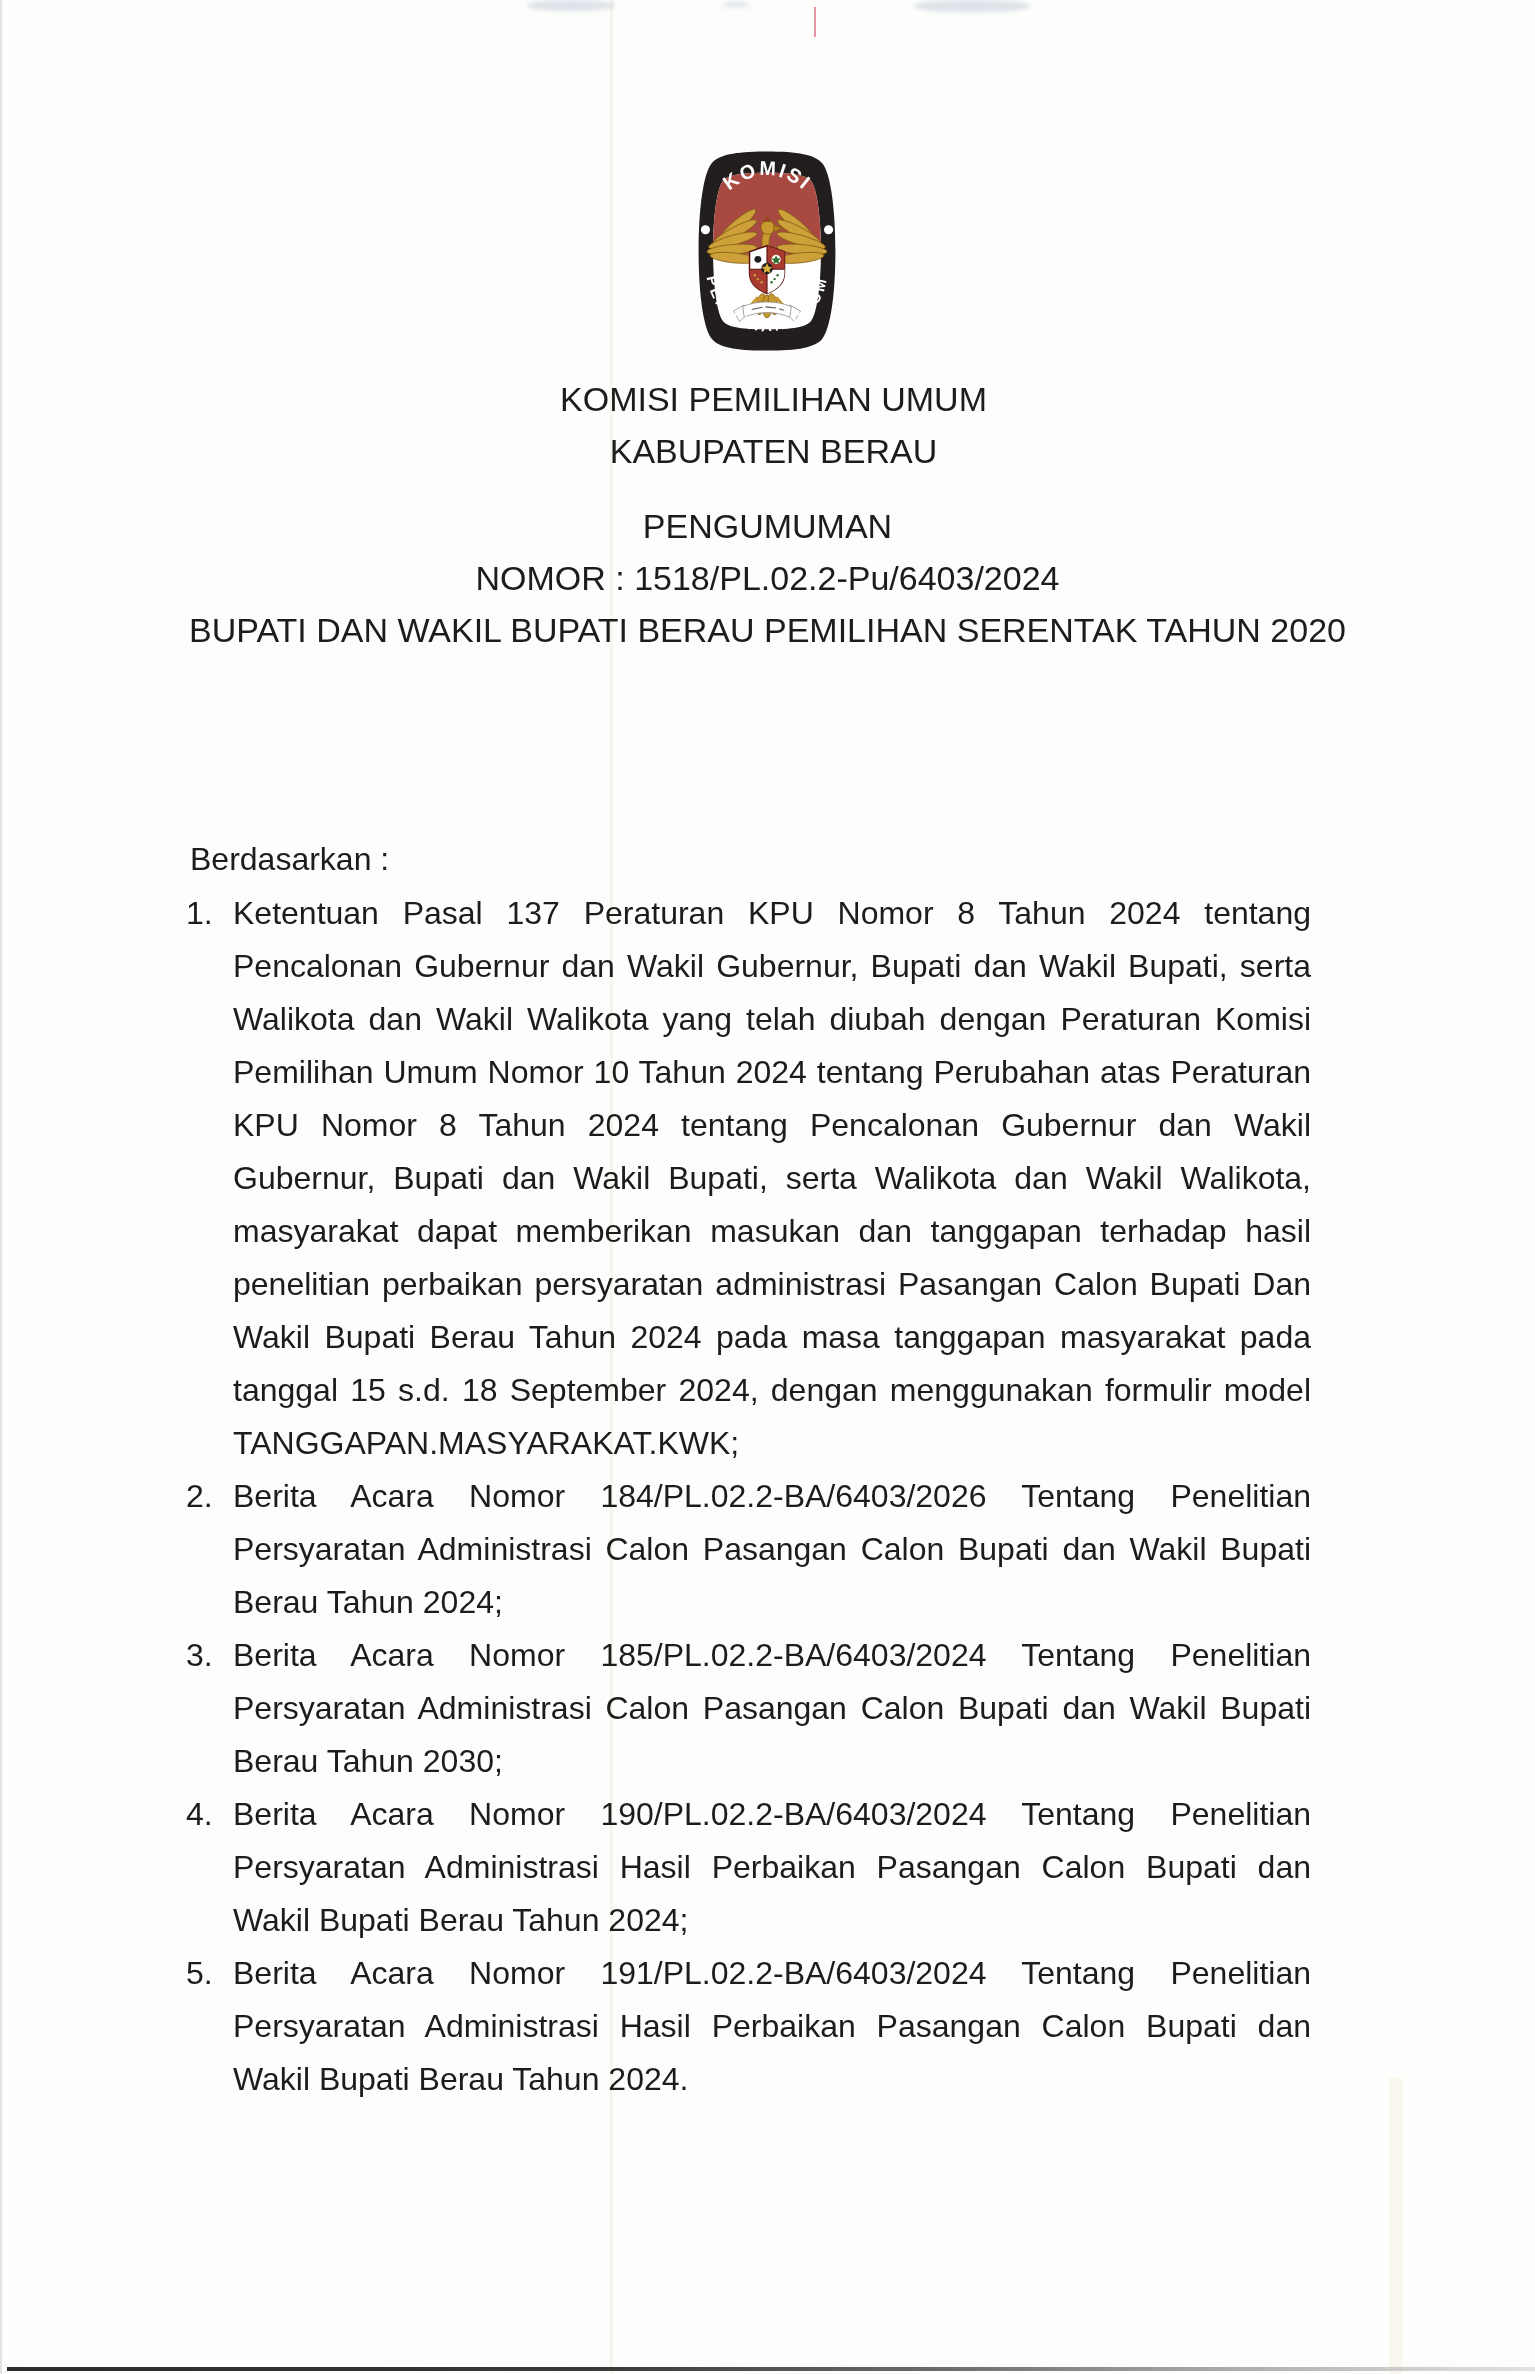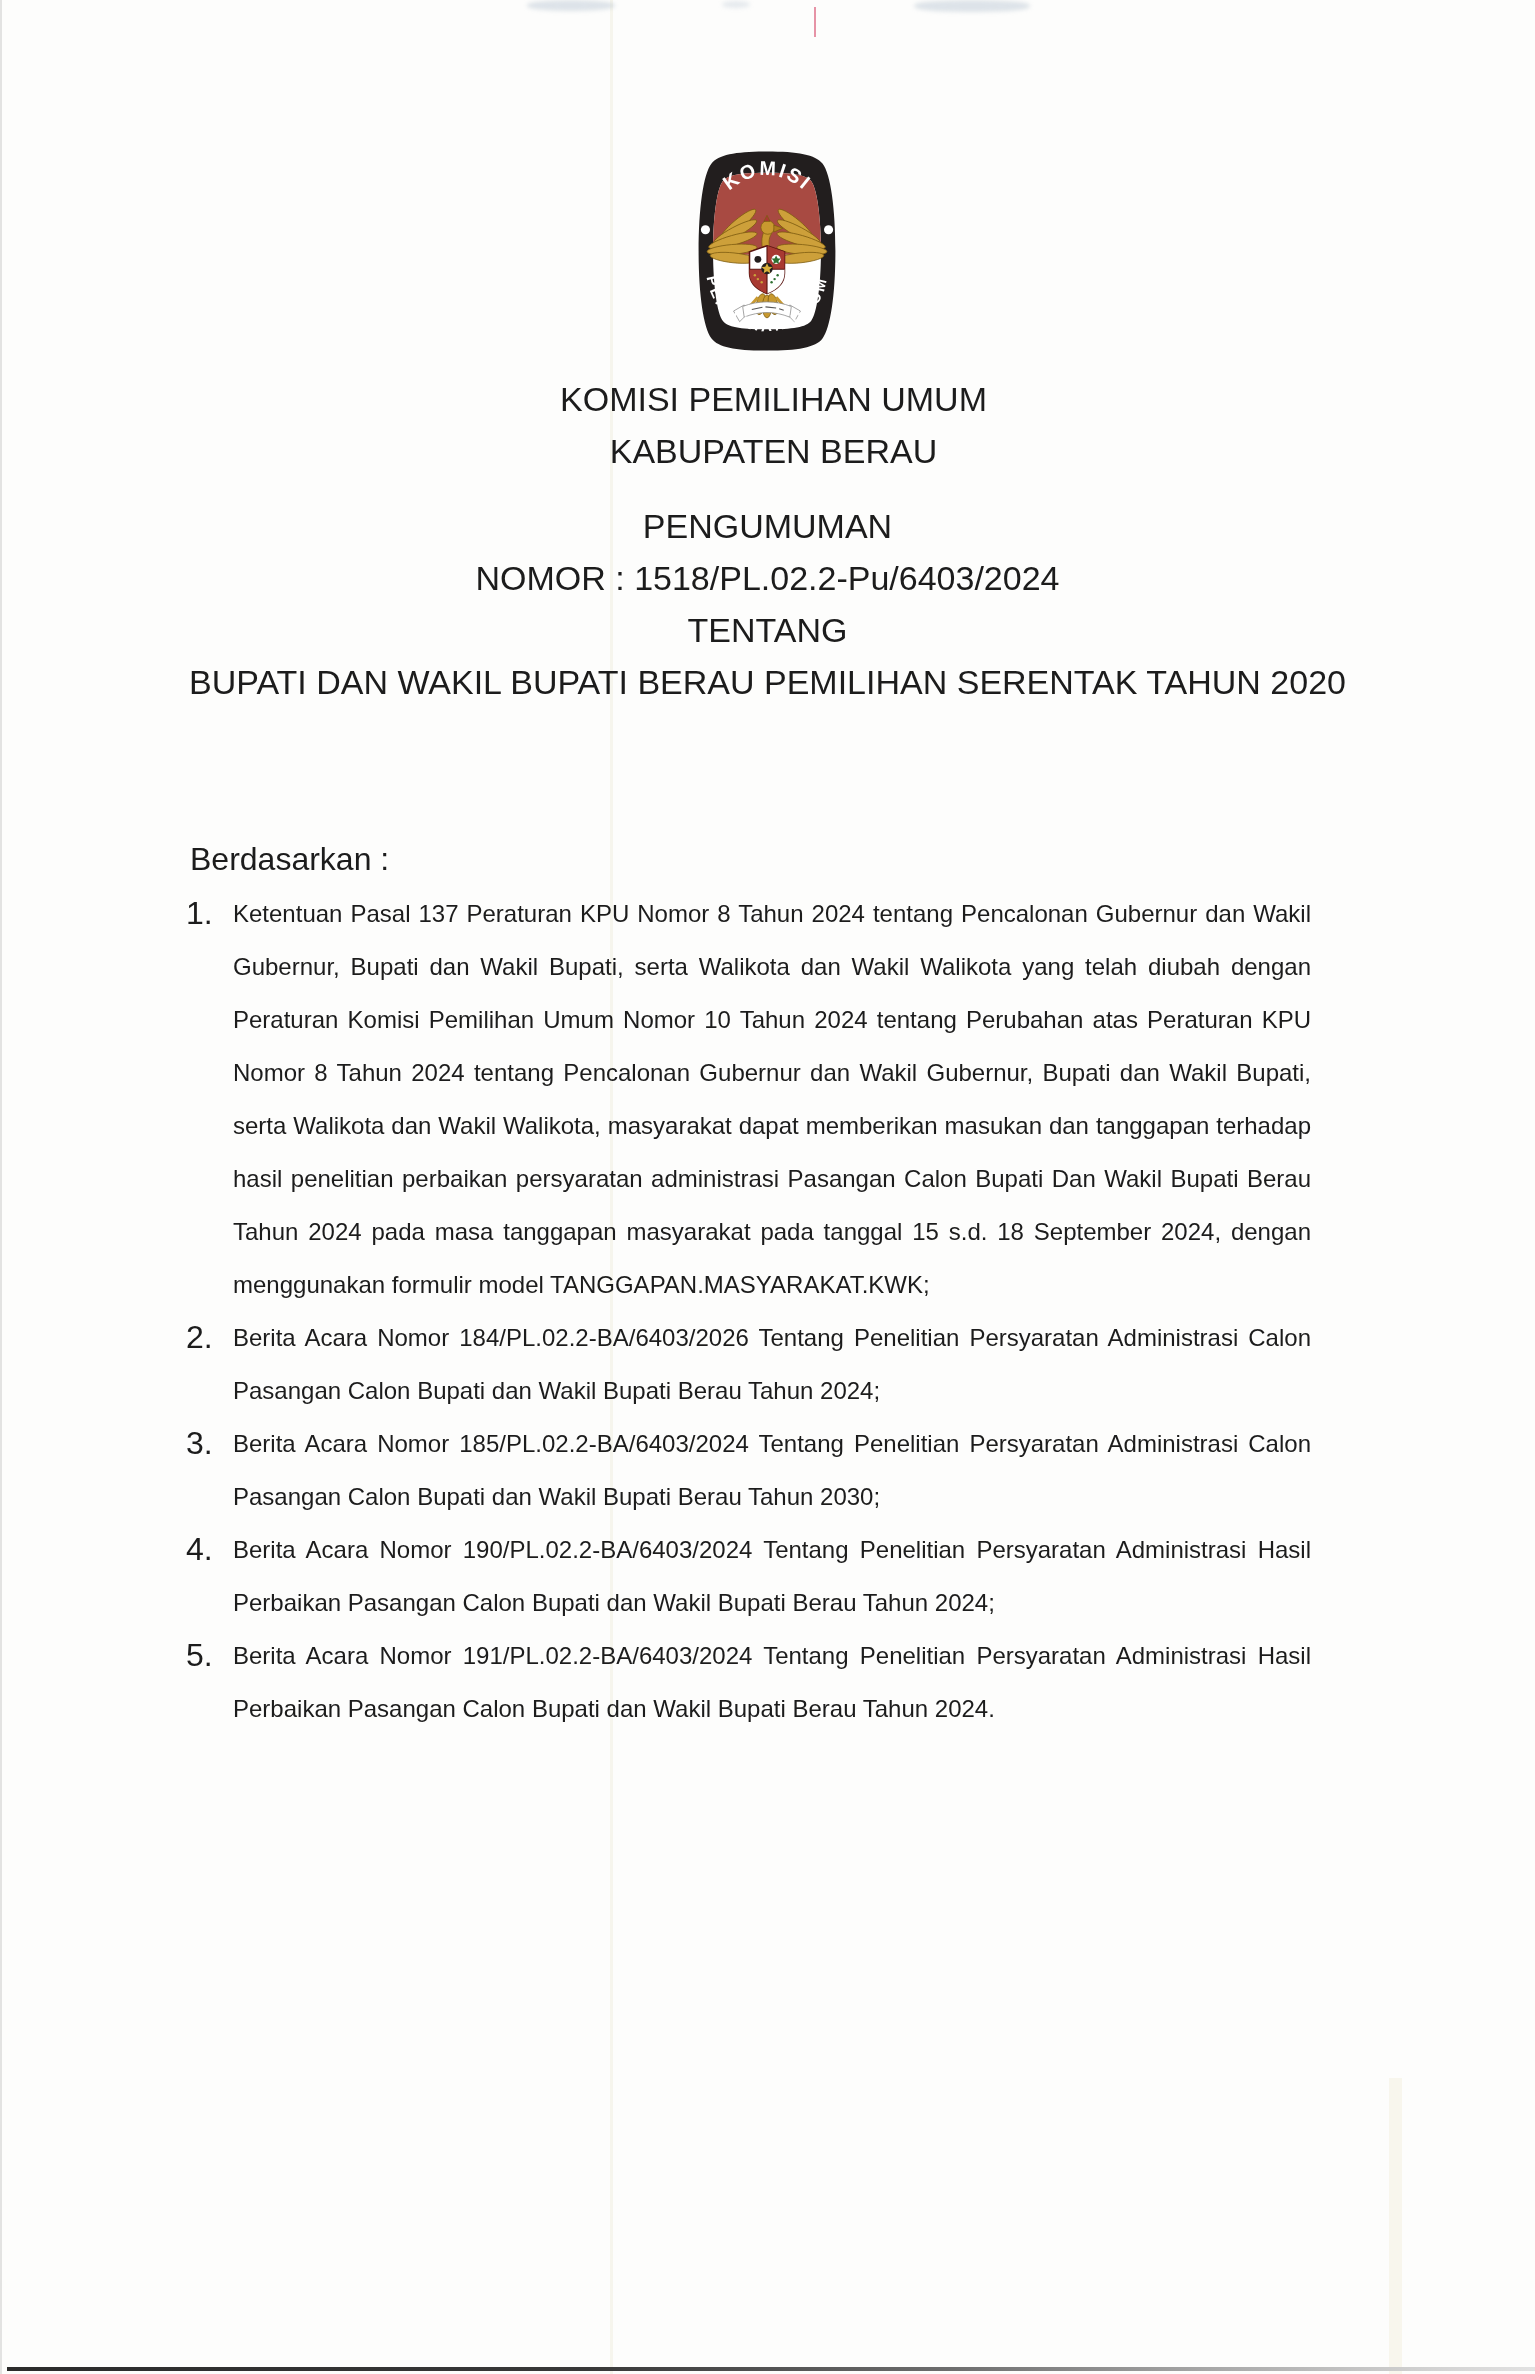--- a/index.html
+++ b/index.html
@@ -31,21 +31,21 @@
   
   .center-block{position:absolute;left:0;right:0;text-align:center;}
   .org-block{top:373px;font-size:34px;line-height:52px;margin-left:12px;}
   .title-block{top:500px;font-size:34px;line-height:52px;}
   .line{white-space:nowrap;}
   
   .basis-label{position:absolute;left:190px;top:833px;font-size:32px;line-height:53px;text-align:center;}
   .list{position:absolute;left:186px;top:887px;width:1127px;}
   .list-item{display:flex;align-items:flex-start;}
   .item-num{flex:0 0 47px;font-size:32px;line-height:53px;}
-  .item-text{width:1078px;font-size:24px;line-height:53px;text-align:justify;text-justify:inter-word;}
+  .item-text{width:1078px;font-size:32px;line-height:53px;text-align:justify;text-justify:inter-word;}
 </style>
 </head>
 <body>
 
 <div class="doc">
 
   <div class="edge-hairline"></div>
   <div class="streak-1"></div>
   <div class="streak-2"></div>
   <div class="smudge smudge-a"></div>
@@ -144,21 +144,20 @@
   </div>
 
   <div class="center-block org-block">
     <div class="line">KOMISI PEMILIHAN UMUM</div>
     <div class="line">KABUPATEN BERAU</div>
   </div>
 
   <div class="center-block title-block">
     <div class="line">PENGUMUMAN</div>
     <div class="line">NOMOR : 1518/PL.02.2-Pu/6403/2024</div>
-    <div class="line">TENTANG</div>
     <div class="line">BUPATI DAN WAKIL BUPATI BERAU PEMILIHAN SERENTAK TAHUN 2020</div>
   </div>
 
   <div class="basis-label">Berdasarkan :</div>
 
   <div class="list">
     <div class="list-item">
       <span class="item-num">1.</span>
       <div class="item-text">Ketentuan Pasal 137 Peraturan KPU Nomor 8 Tahun 2024 tentang Pencalonan Gubernur dan Wakil Gubernur, Bupati dan Wakil Bupati, serta Walikota dan Wakil Walikota yang telah diubah dengan Peraturan Komisi Pemilihan Umum Nomor 10 Tahun 2024 tentang Perubahan atas Peraturan KPU Nomor 8 Tahun 2024 tentang Pencalonan Gubernur dan Wakil Gubernur, Bupati dan Wakil Bupati, serta Walikota dan Wakil Walikota, masyarakat dapat memberikan masukan dan tanggapan terhadap hasil penelitian perbaikan persyaratan administrasi Pasangan Calon Bupati Dan Wakil Bupati Berau Tahun 2024 pada masa tanggapan masyarakat pada tanggal 15 s.d. 18 September 2024, dengan menggunakan formulir model TANGGAPAN.MASYARAKAT.KWK;</div>
     </div>

